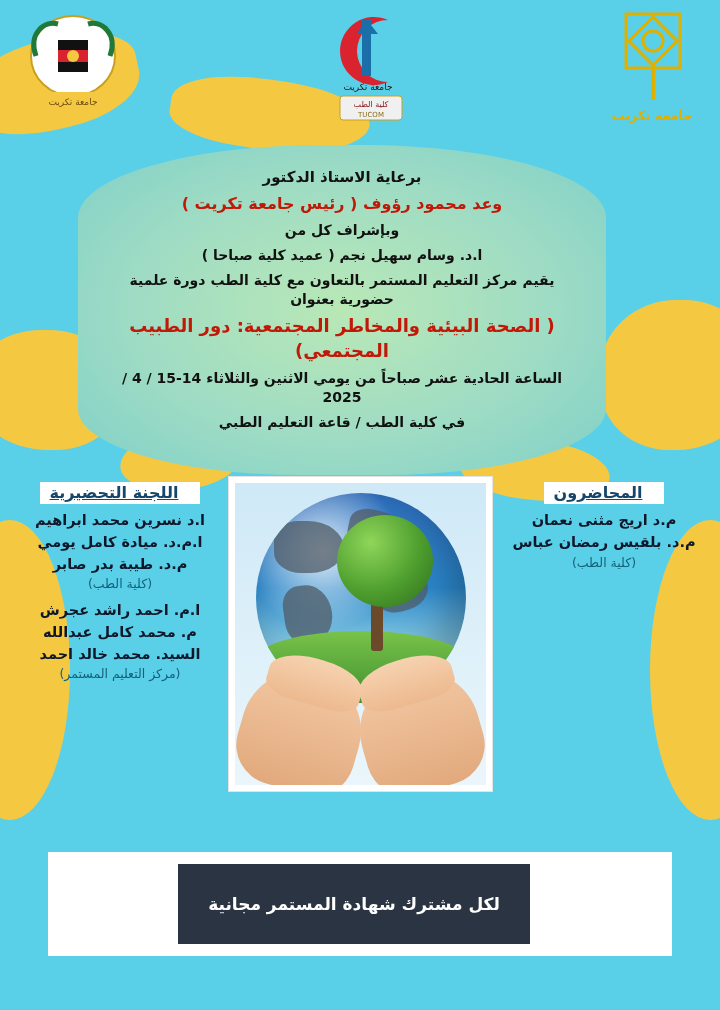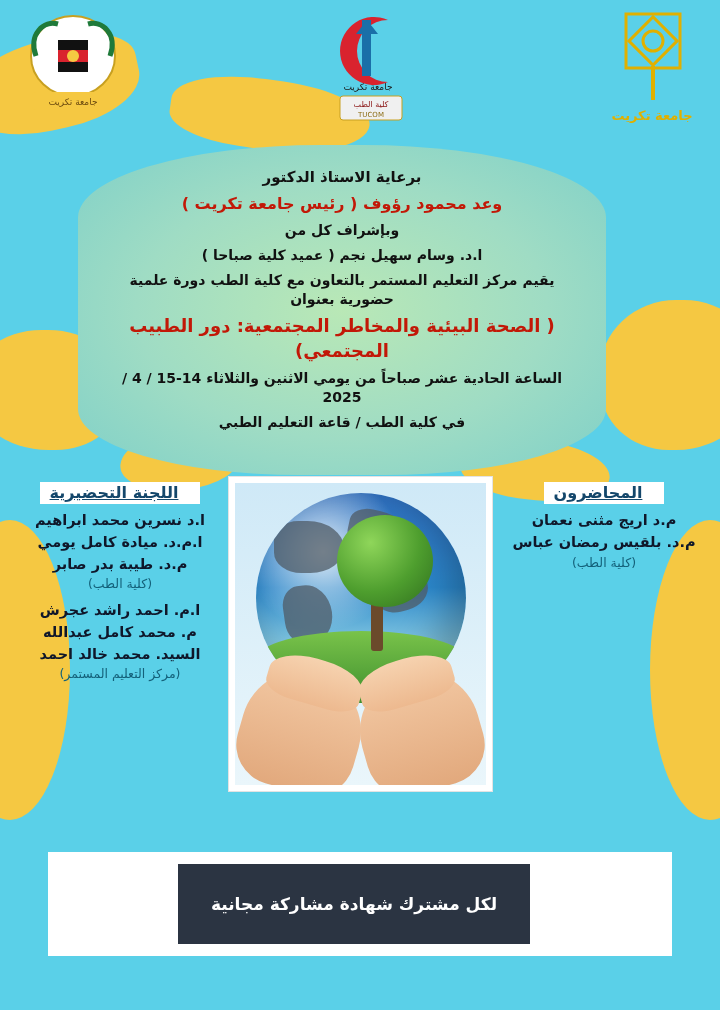--- a/index.html
+++ b/index.html
@@ -238,14 +238,14 @@
         <div class="fingers"></div>
       </div>
     <div class="hand hand-r">
         <div class="fingers"></div>
       </div>
   </div>
 </div>
 
 <div class="banner-white"></div>
 <div class="banner-dark">
-  <span class="banner-text">لكل مشترك شهادة مشاركة مجانية</span>
+  <span class="banner-text">لكل مشترك شهادة المستمر مجانية</span>
 </div>
 
 </body></html>

